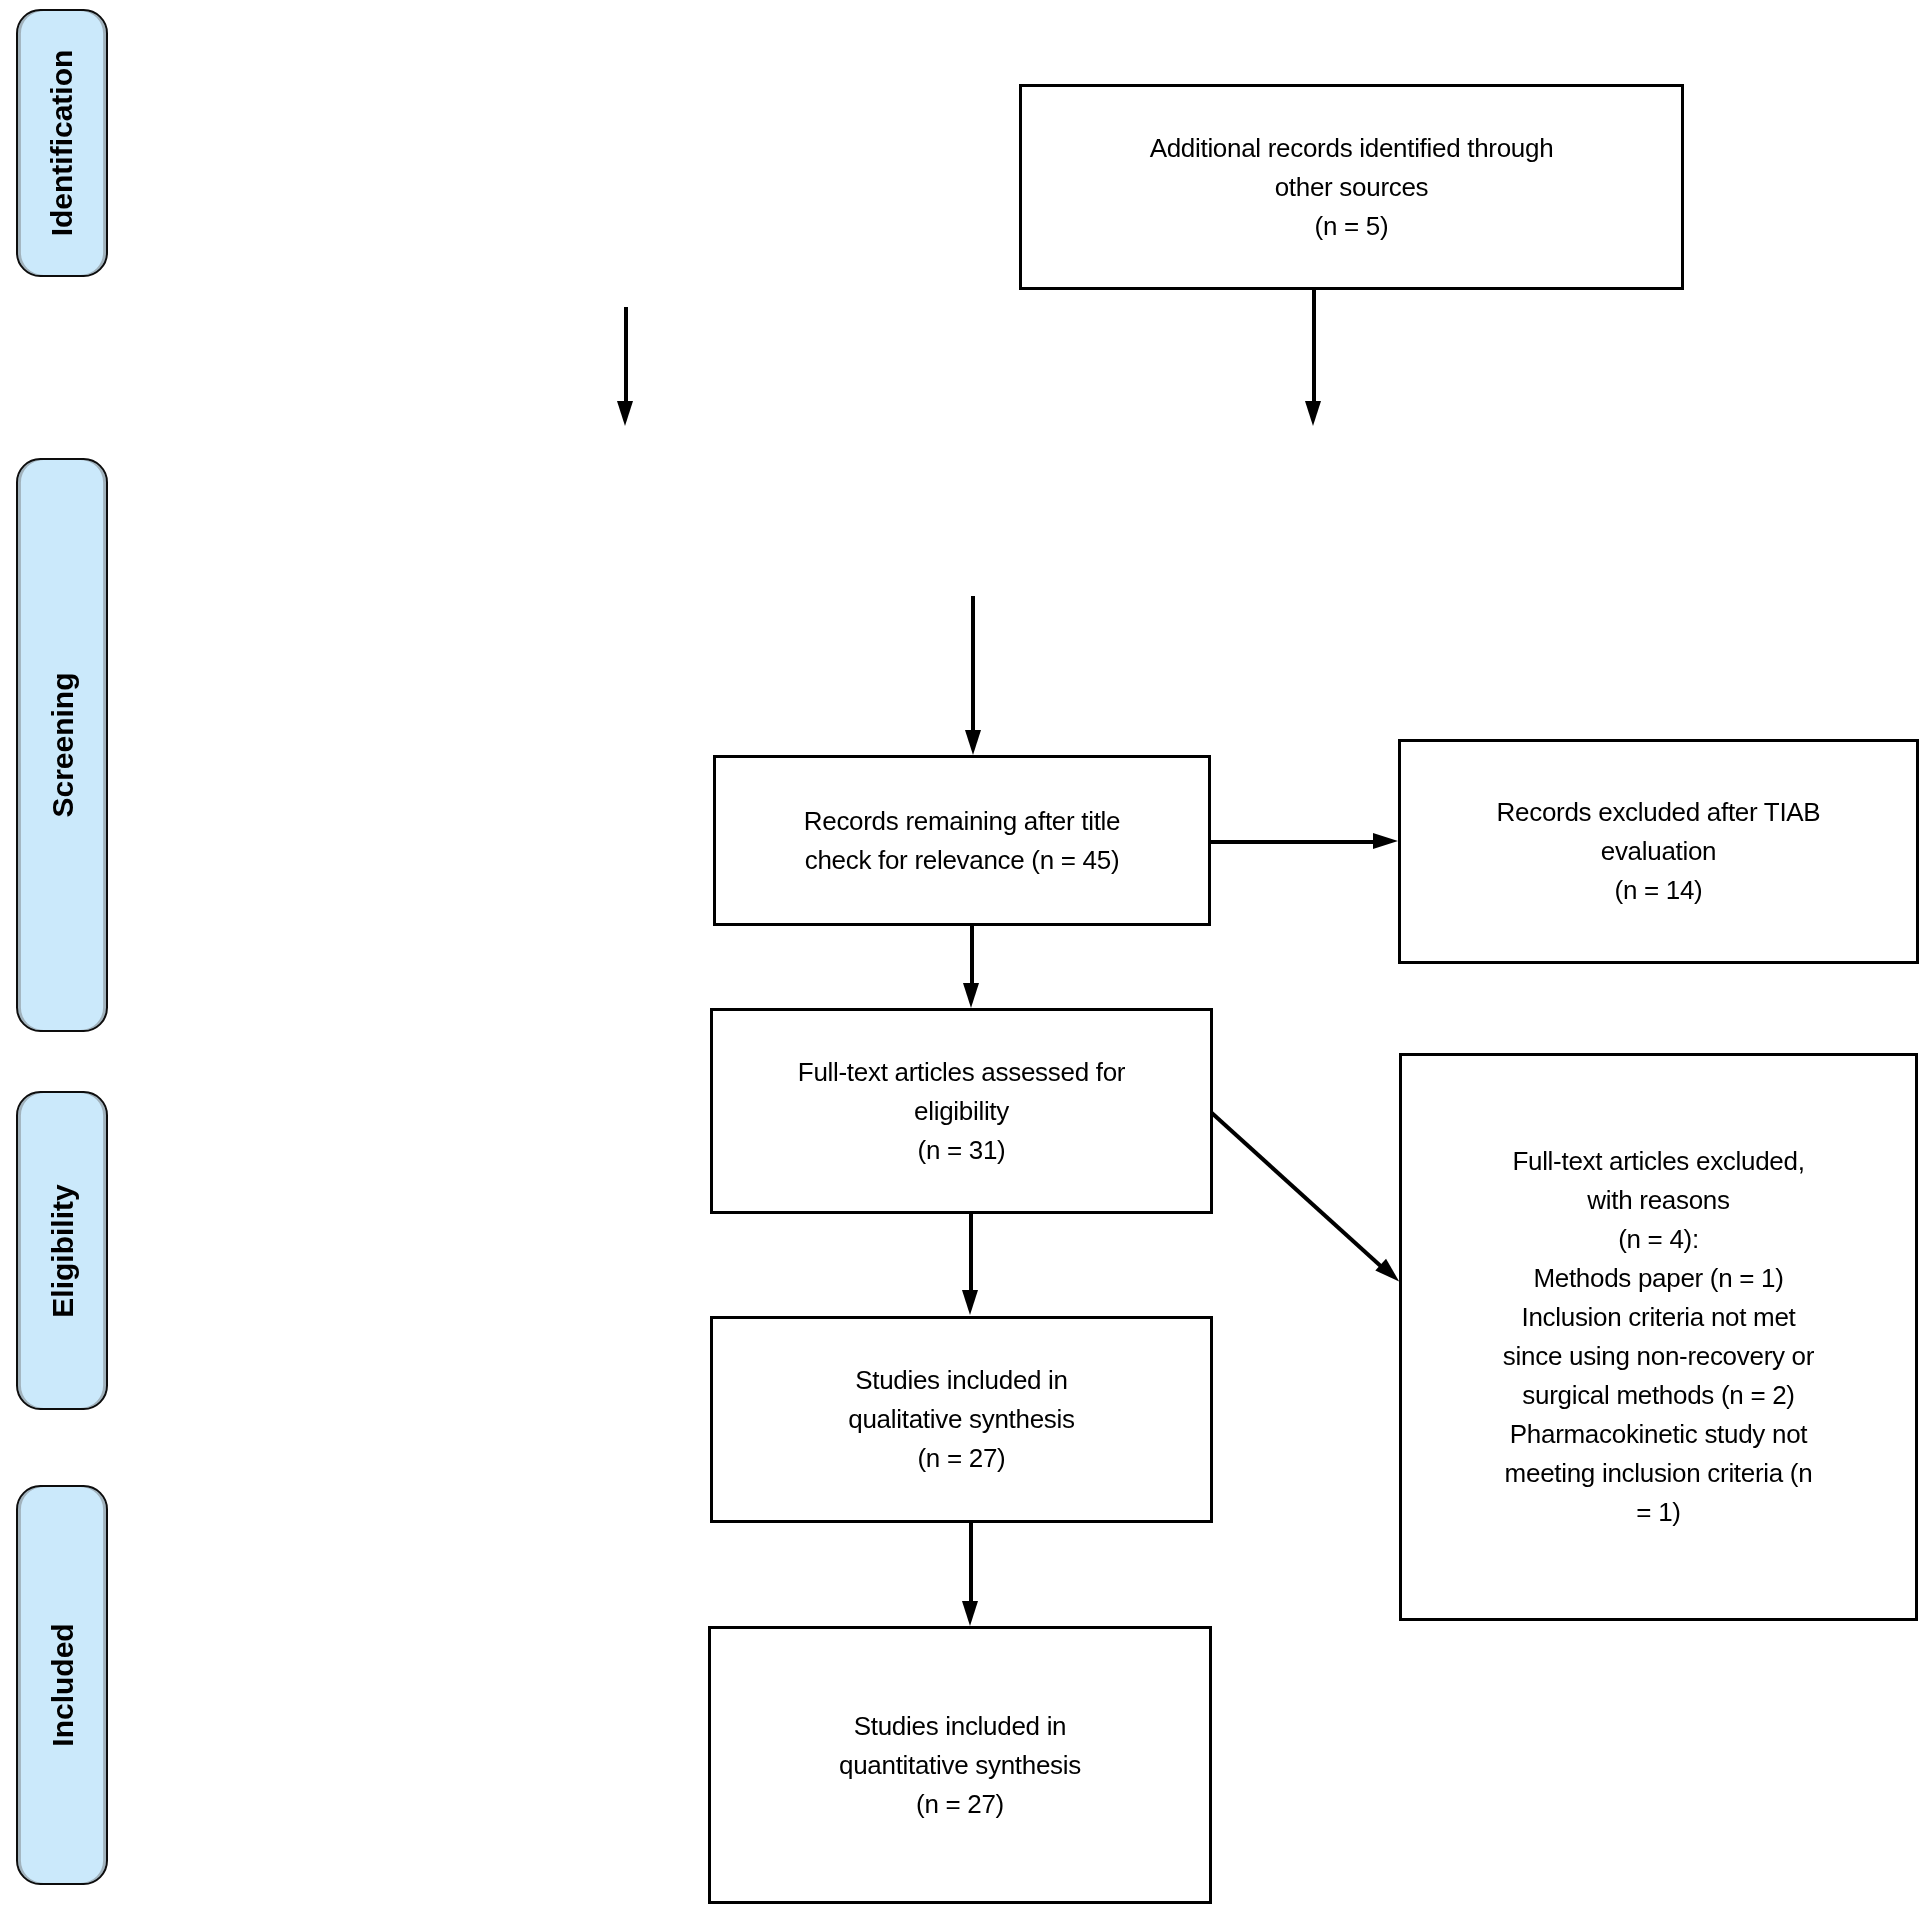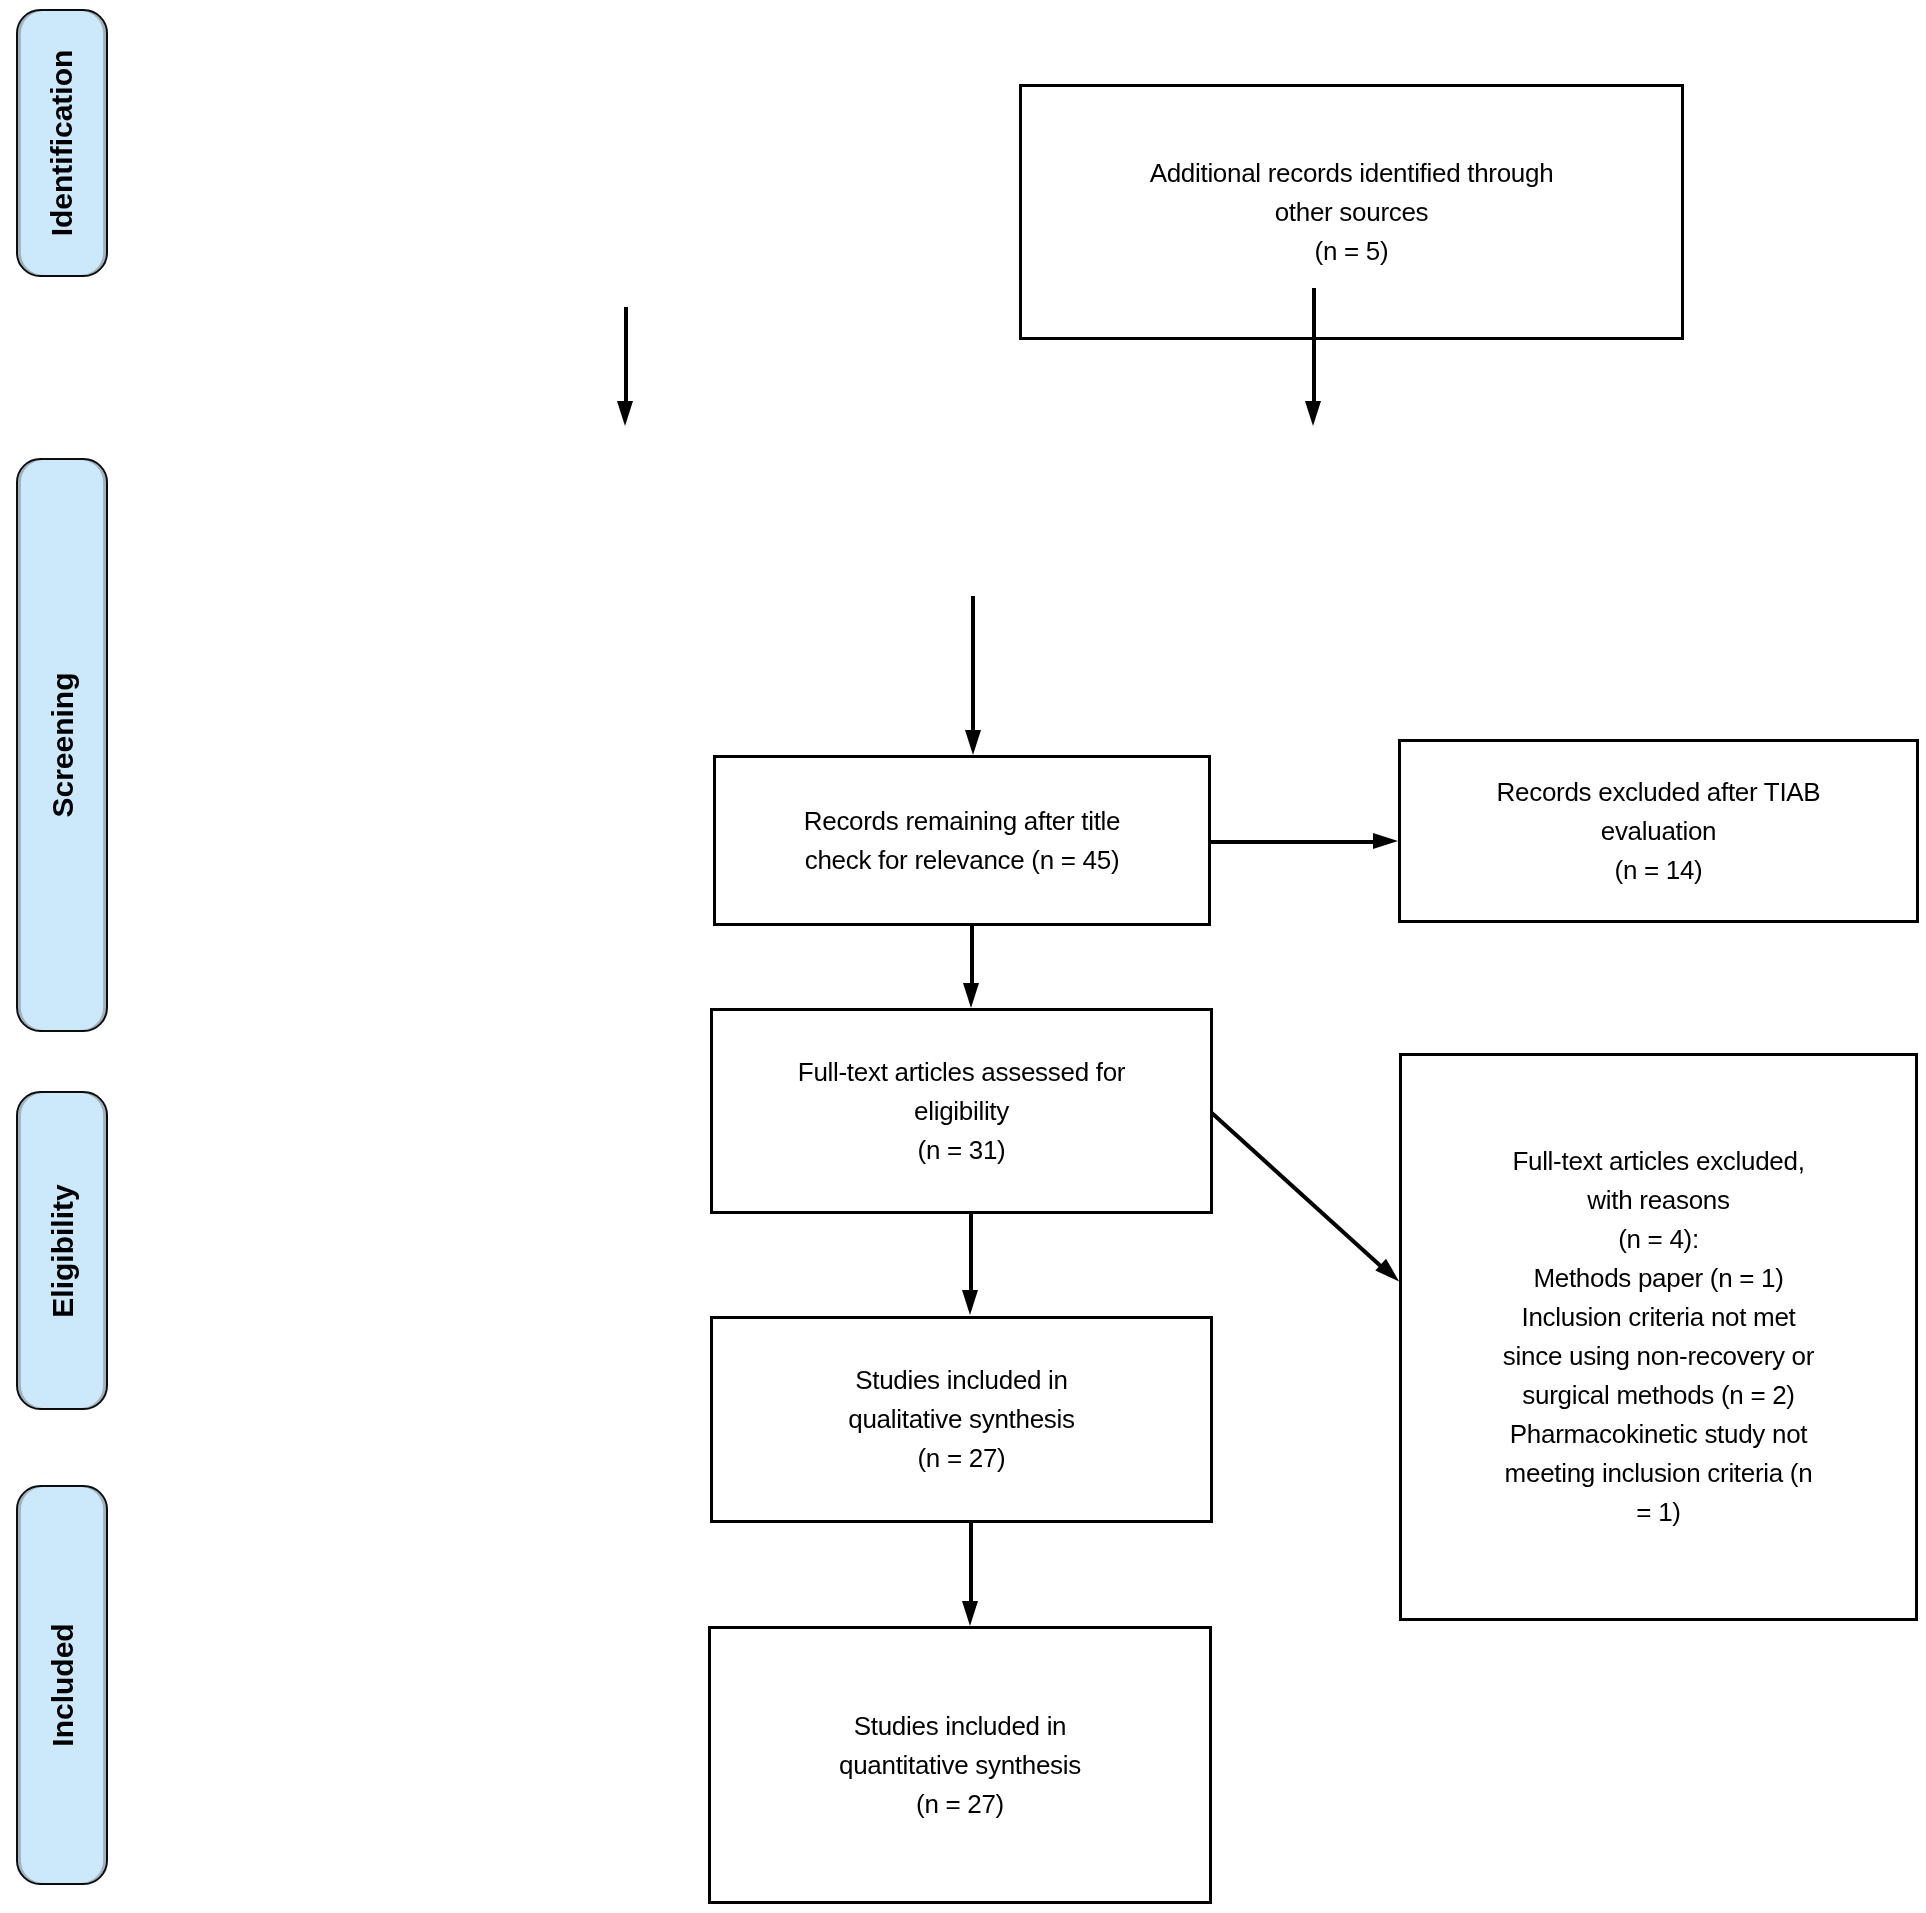--- a/index.html
+++ b/index.html
@@ -57,24 +57,24 @@
     align-items: center;
     justify-content: center;
     text-align: center;
     white-space: pre-line;
     font-size: 26px;
     line-height: 39px;
     letter-spacing: -0.3px;
     padding: 5.8px 10.5px;
   }
   #box-records-identified        { left: 260px;  top: 58px;  width: 653px; height: 250px; }
-  #box-additional-records        { left: 1019px; top: 84px;  width: 665px; height: 256px; }
+  #box-additional-records        { left: 1019px; top: 84px;  width: 665px; height: 206px; }
   #box-duplicates-removed        { left: 556px;  top: 426px;  width: 825px; height: 171px; }
   #box-title-check               { left: 713px; top: 755px; width: 498px;  height: 171px; }
-  #box-tiab-excluded             { left: 1398px; top: 739px; width: 521px;  height: 184px; }
+  #box-tiab-excluded             { left: 1398px; top: 739px; width: 521px;  height: 225px; }
   #box-fulltext-assessed         { left: 710px; top: 1008px; width: 503px;  height: 206px; }
   #box-fulltext-excluded-reasons { left: 1399px; top: 1009px; width: 519px;  height: 568px; margin-top: 44px; }
   #box-qualitative-synthesis     { left: 710px; top: 1316px; width: 503px;  height: 207px; }
   #box-quantitative-synthesis    { left: 708px; top: 1626px; width: 504px;  height: 278px; }
 
   
   .shaft-v { position: absolute; width: 3.5px;  background: #000; }
   .shaft-h { position: absolute; height: 3.5px; background: #000; }
   .head-down {
     position: absolute; width: 0; height: 0;

